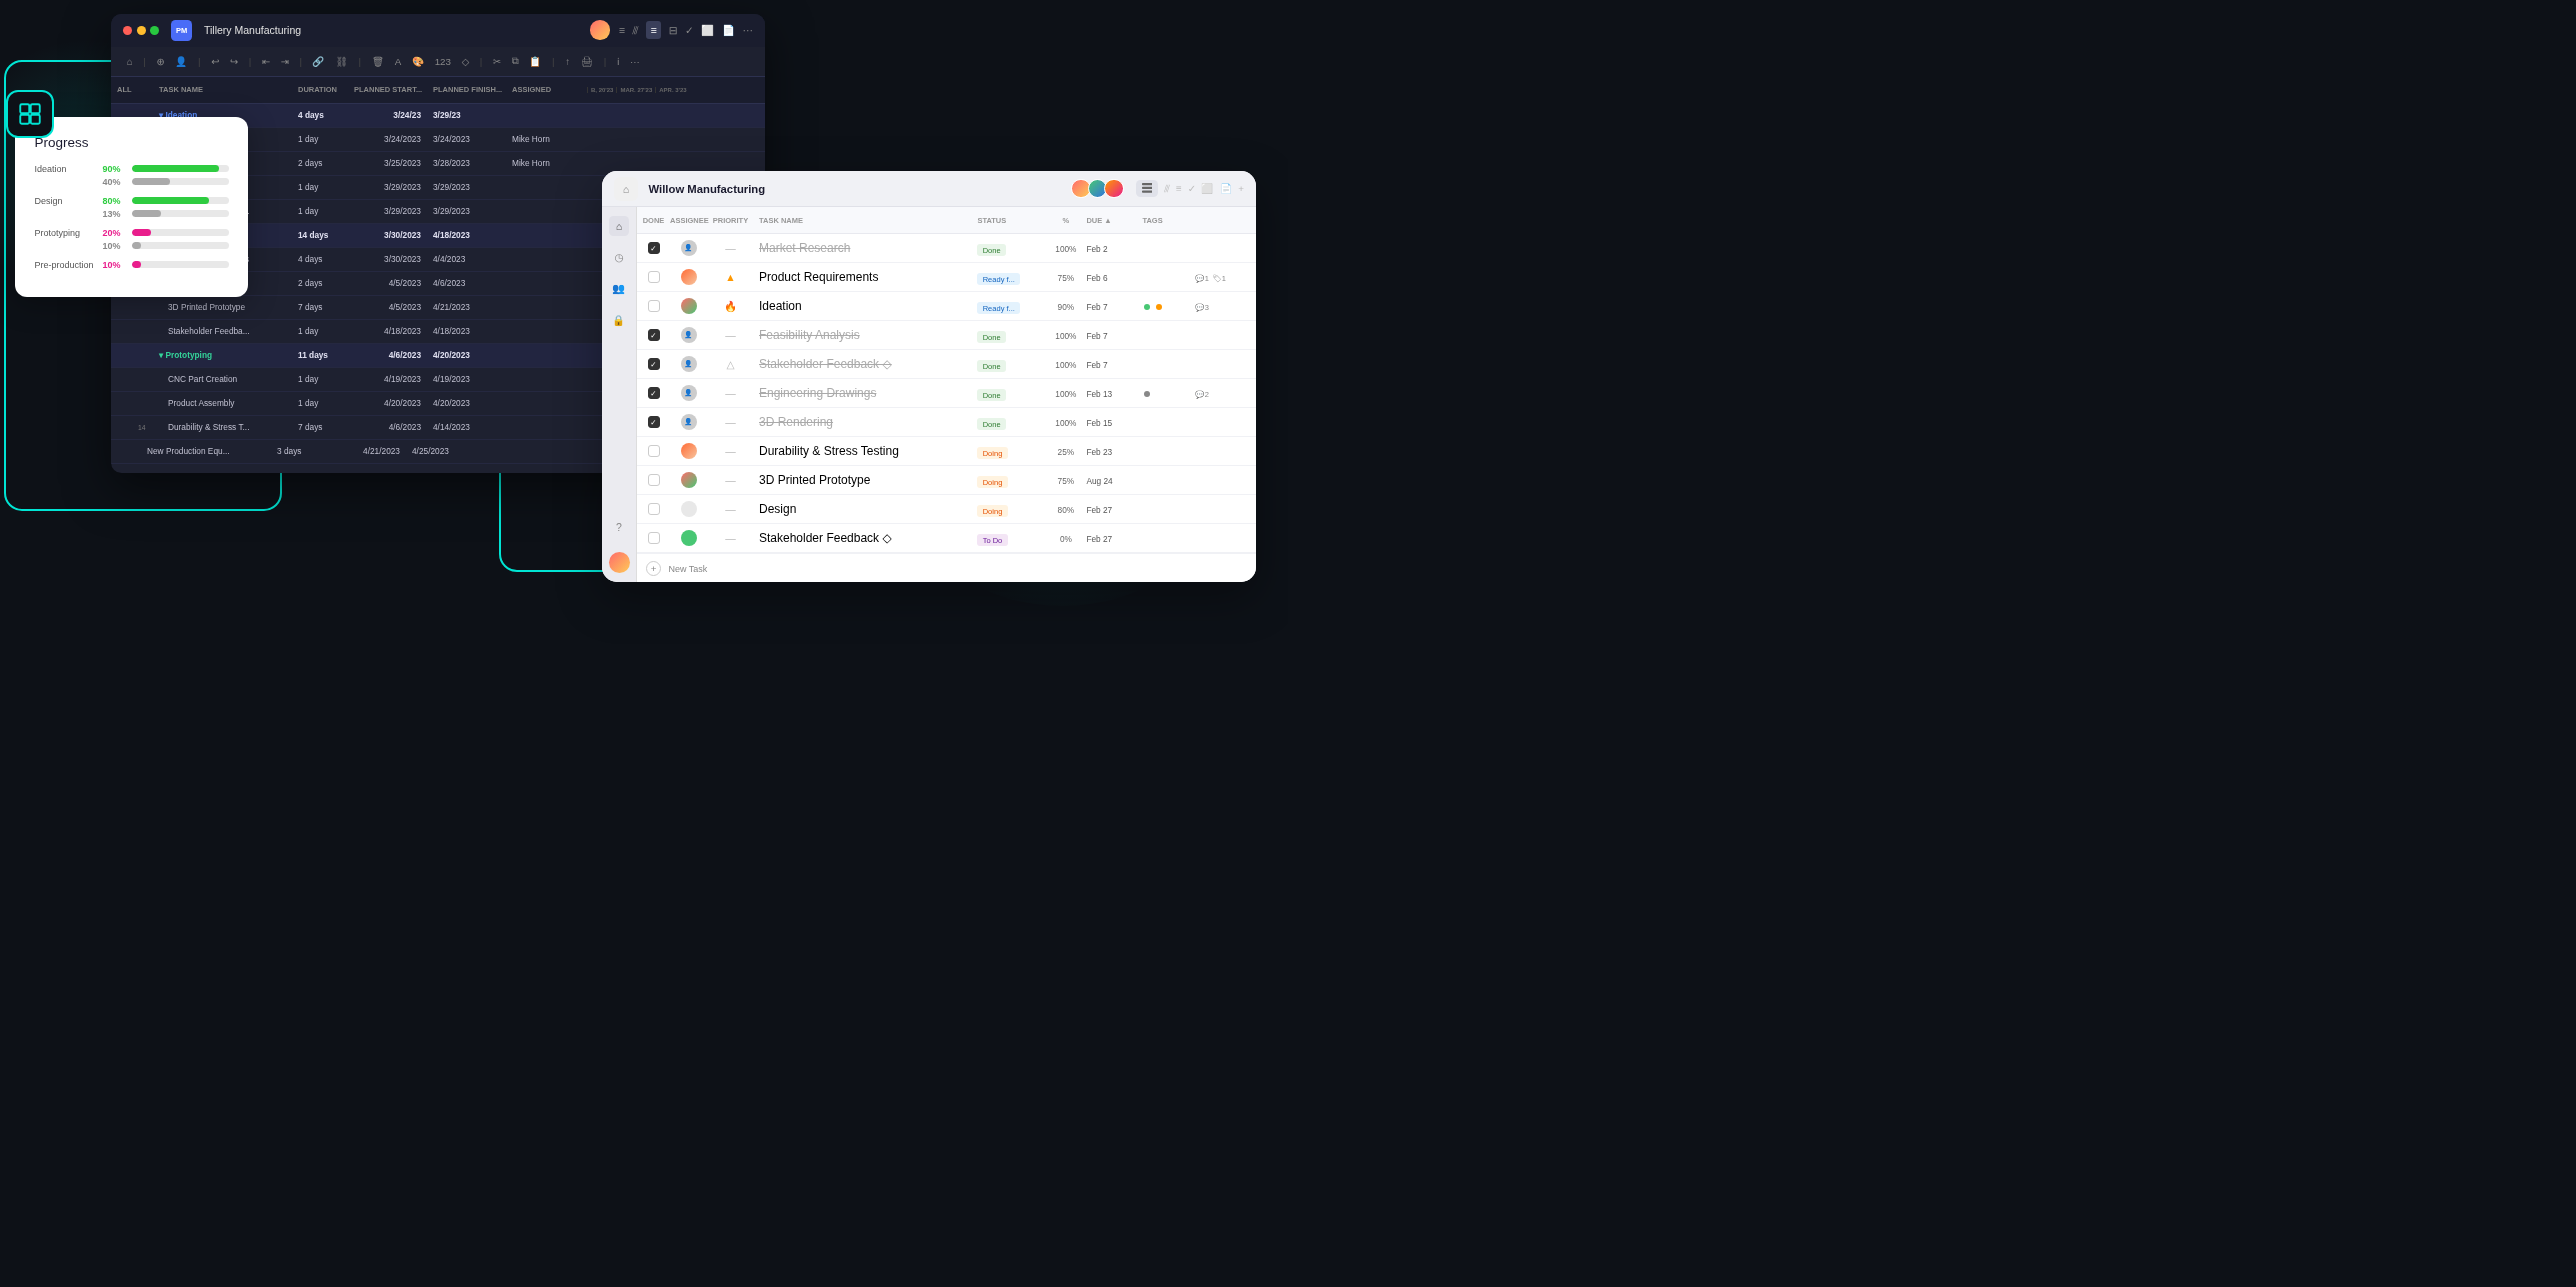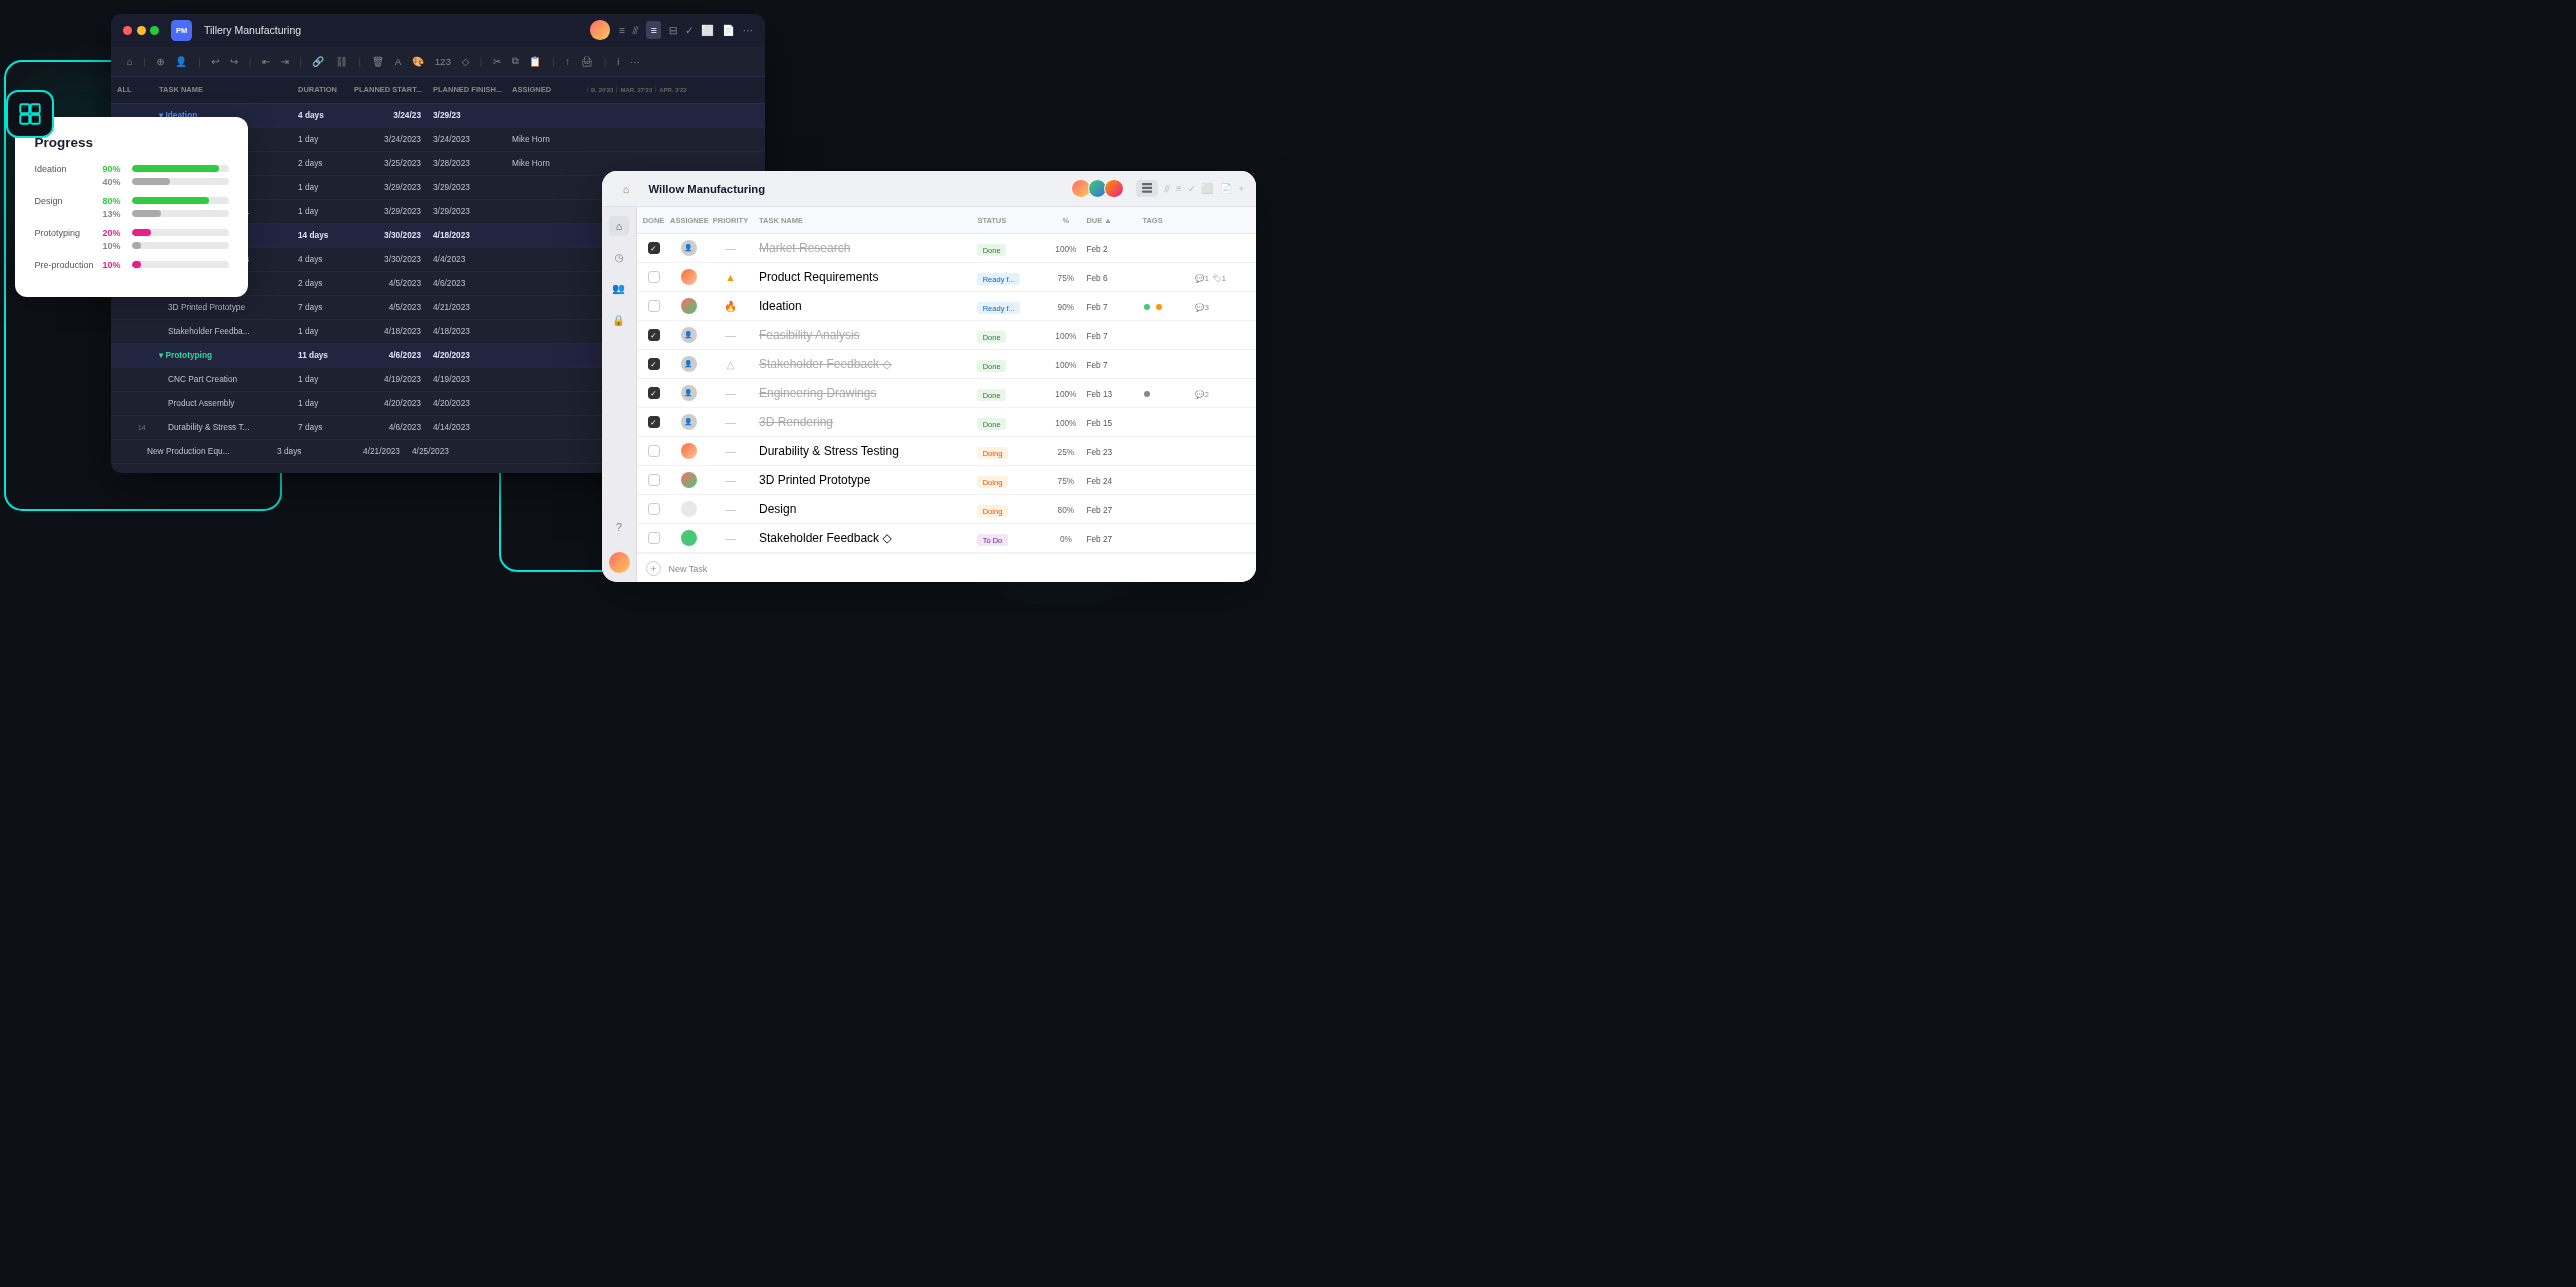--- a/index.html
+++ b/index.html
@@ -41,21 +41,21 @@
       top: 117px;
       width: 233px;
       background: white;
       border-radius: 12px;
       padding: 18px 19.5px;
       box-shadow: 0 6px 30px rgba(0,0,0,0.3);
       z-index: 10;
     }
     .progress-card-title {
       font-size: 13.5px;
-      font-weight: 700;
+      font-weight: 400;
       color: #1a1a2e;
       margin-bottom: 13.5px;
     }
     .progress-item {
       margin-bottom: 9px;
     }
     .progress-label-row {
       display: flex;
       align-items: center;
       margin-bottom: 3px;
@@ -1051,21 +1051,21 @@
       <div class="list-col-task">
         <span class="task-name-text">3D Printed Prototype</span>
       </div>
       <div class="list-col-status">
         <span class="status-badge status-doing">Doing</span>
       </div>
       <div class="list-col-pct">
         <span class="pct-text">75%</span>
       </div>
       <div class="list-col-due">
-        <span class="due-text">Feb 24</span>
+        <span class="due-text">Aug 24</span>
       </div>
       <div class="list-col-tags"></div>
       <div class="list-col-icons"></div>
       <div class="list-col-more"></div>
     </div>
 
     <div class="list-row">
       <div class="list-col-done">
         <div class="checkbox"></div>
       </div>

